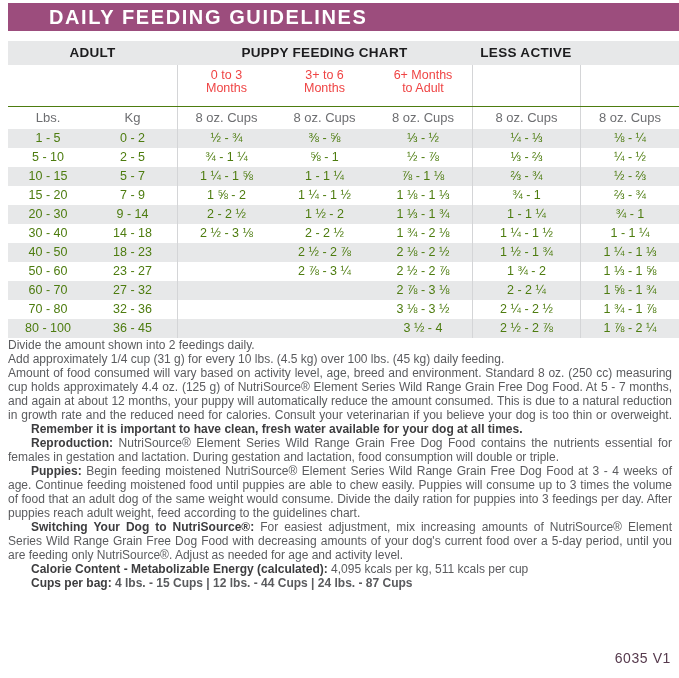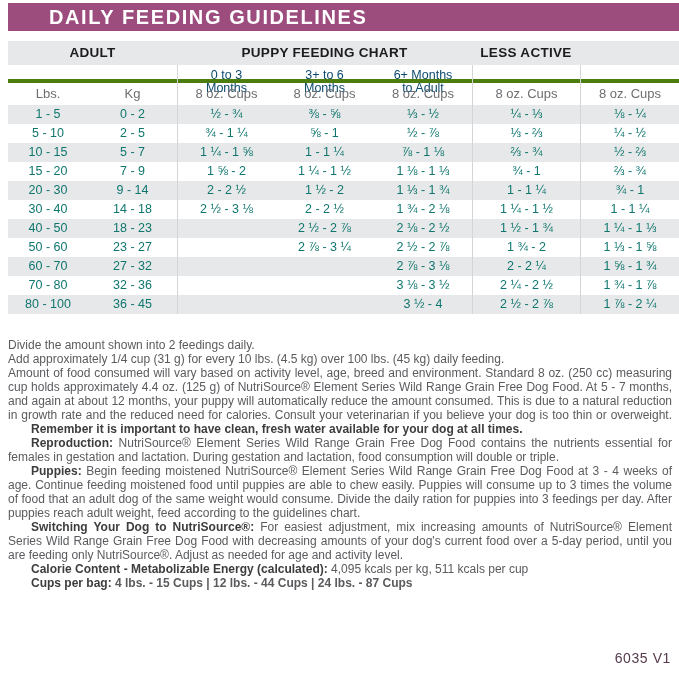--- a/index.html
+++ b/index.html
@@ -32,29 +32,29 @@
     font-weight:bold;font-size:13.5px;color:#1c1c1e;
     text-align:center;letter-spacing:.3px;
   }
   .row{
     display:grid;grid-template-columns:80px 89px 98px 99px 98px 108px 99px;
     text-align:center;box-sizing:border-box;
   }
   .row .cell{box-sizing:border-box;}
   .bl{border-left:1px solid #d4d5d7;}
   .subhead{
-    height:18px;color:#0c4a6e;font-size:12.5px;
-    border-bottom:4px solid #4d7c0f;
+    height:42px;color:#ef4444;font-size:12.5px;
+    border-bottom:1px solid #4d7c0f;
   }
   .subhead .cell{padding-top:4px;line-height:13px;}
   .units{
     height:22px;line-height:22px;color:#6d6e71;font-size:13px;
   }
   .data-row{
-    height:19px;line-height:19px;color:#0f766e;font-size:12.5px;
+    height:19px;line-height:19px;color:#4d7c0f;font-size:12.5px;
   }
   .data-row.gray{background:#e7e8e9;}
   
   .notes{
     position:absolute;left:8px;top:338px;width:664px;
     font-size:12px;line-height:14px;color:#5a5b5e;
   }
   .notes p{margin:0;}
   .npara{text-align:justify;}
   .blockgap{margin-top:12px;}

